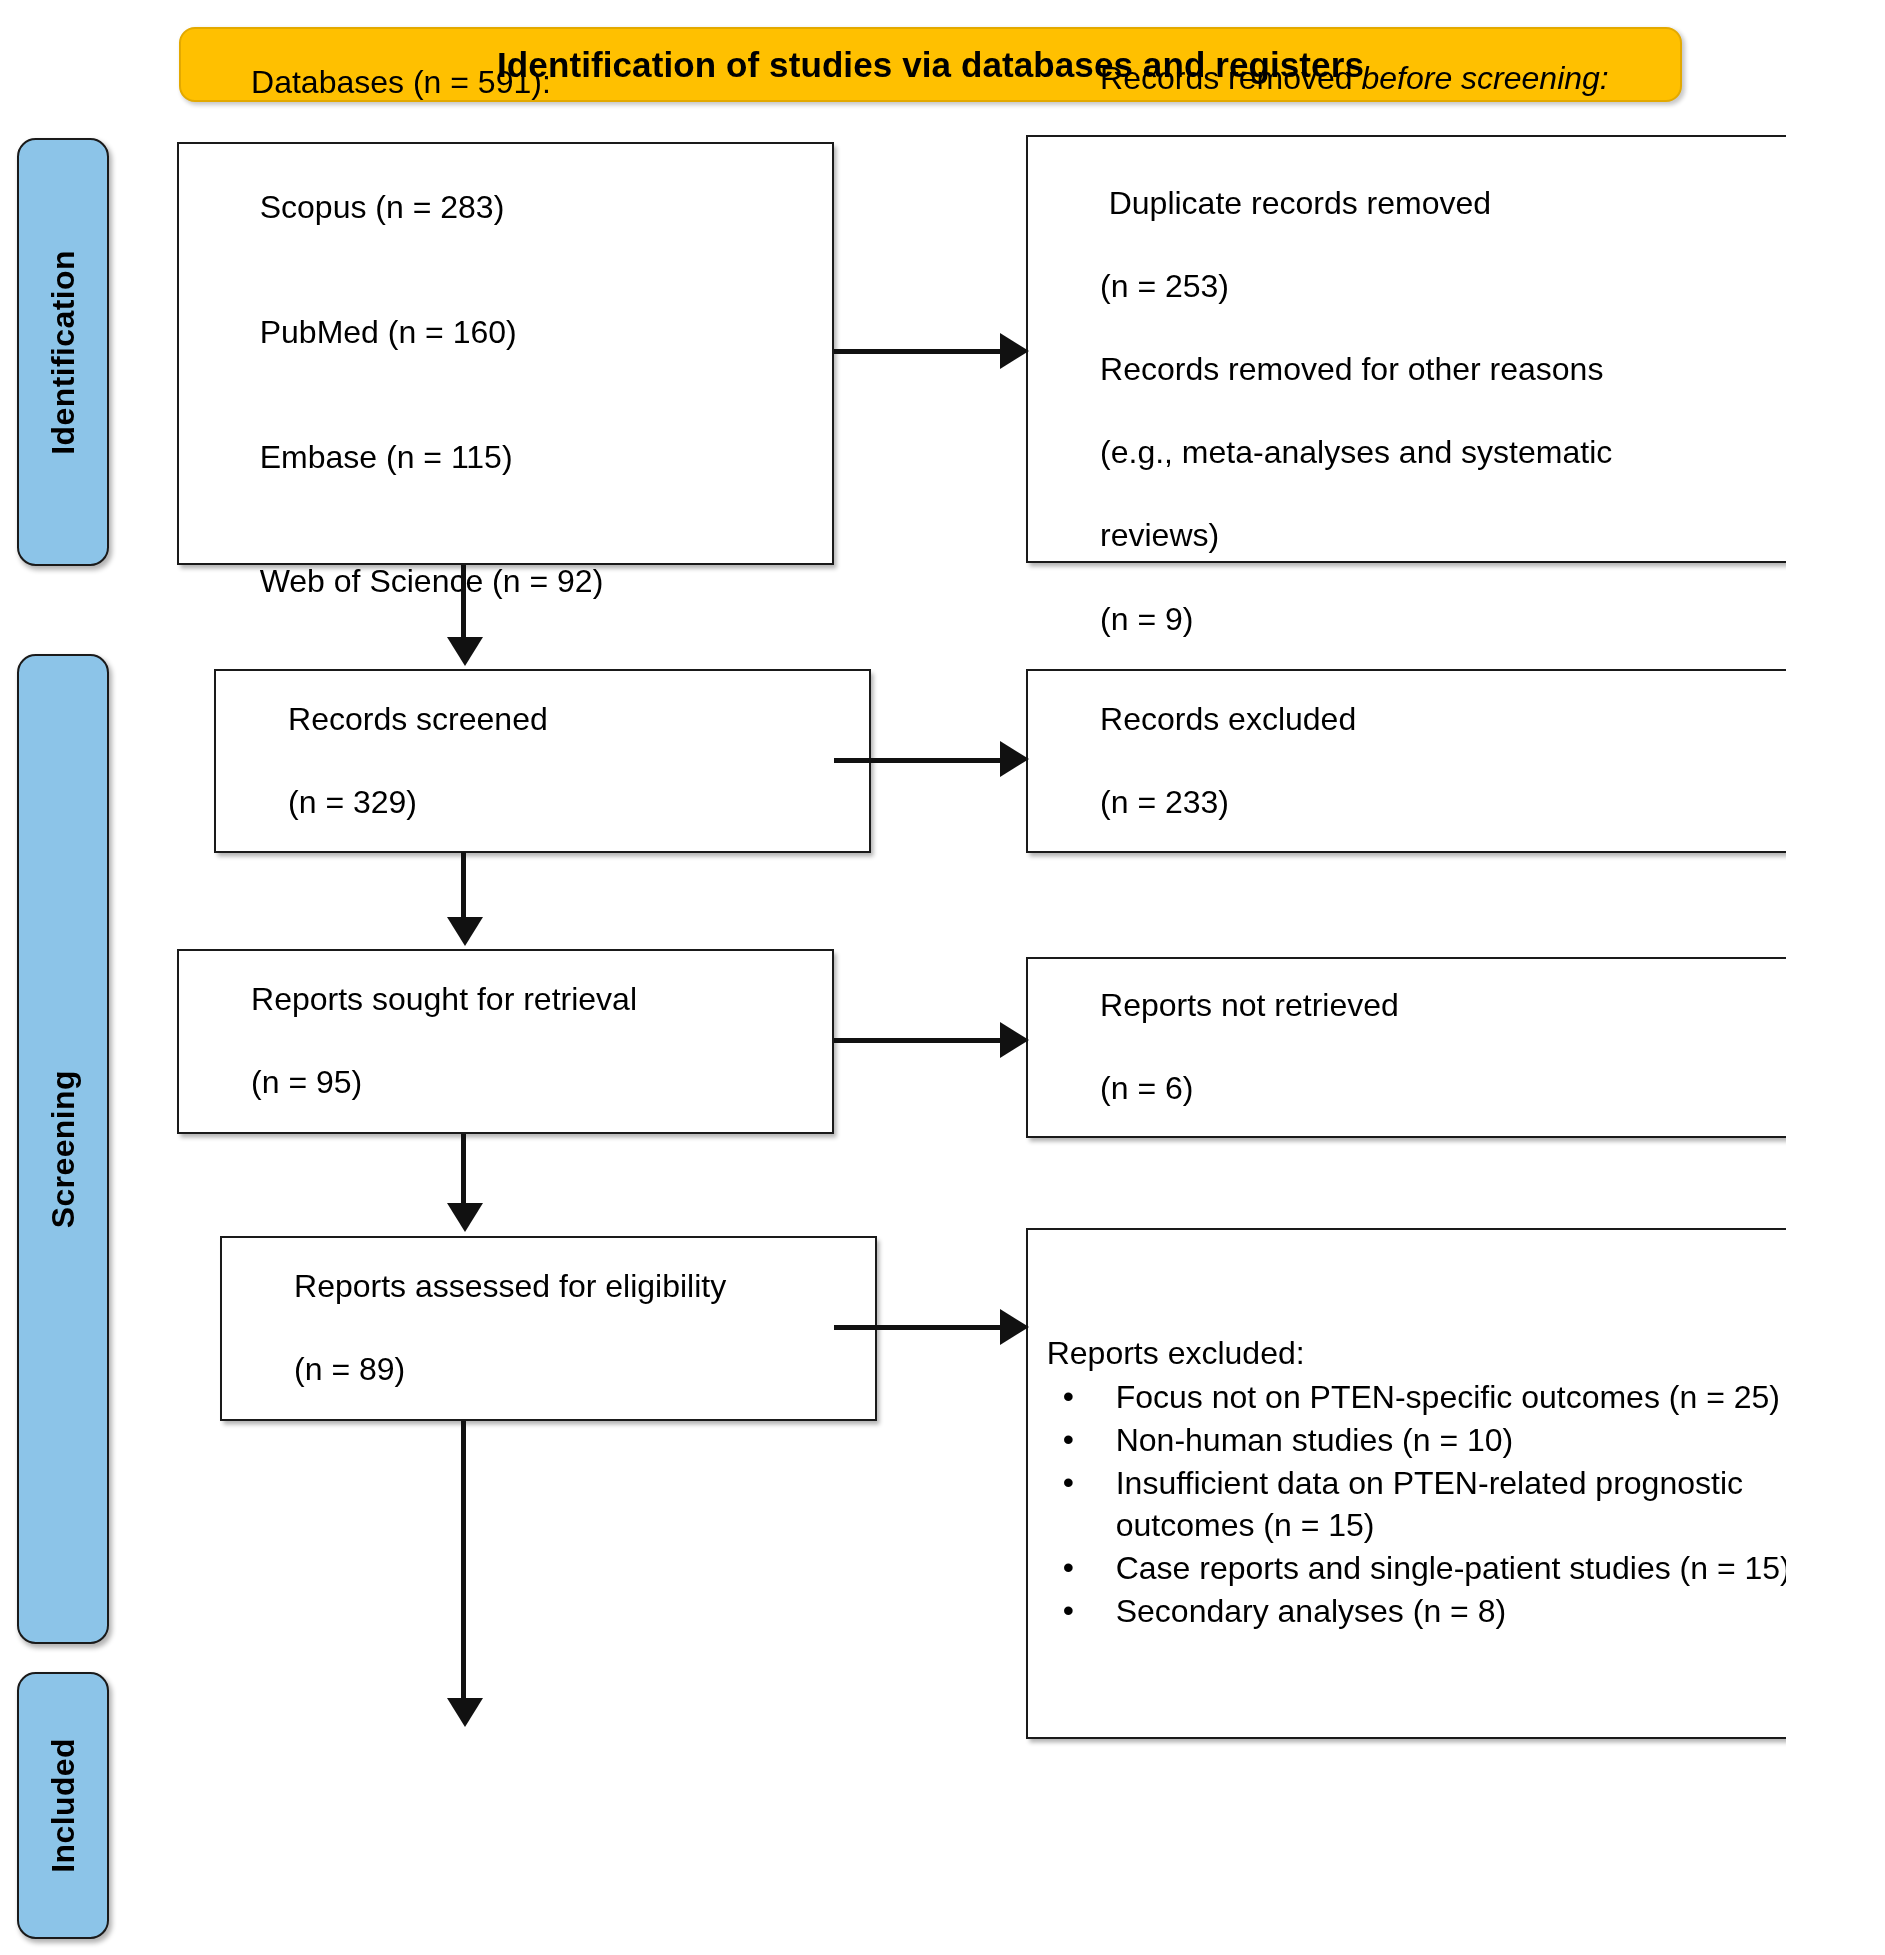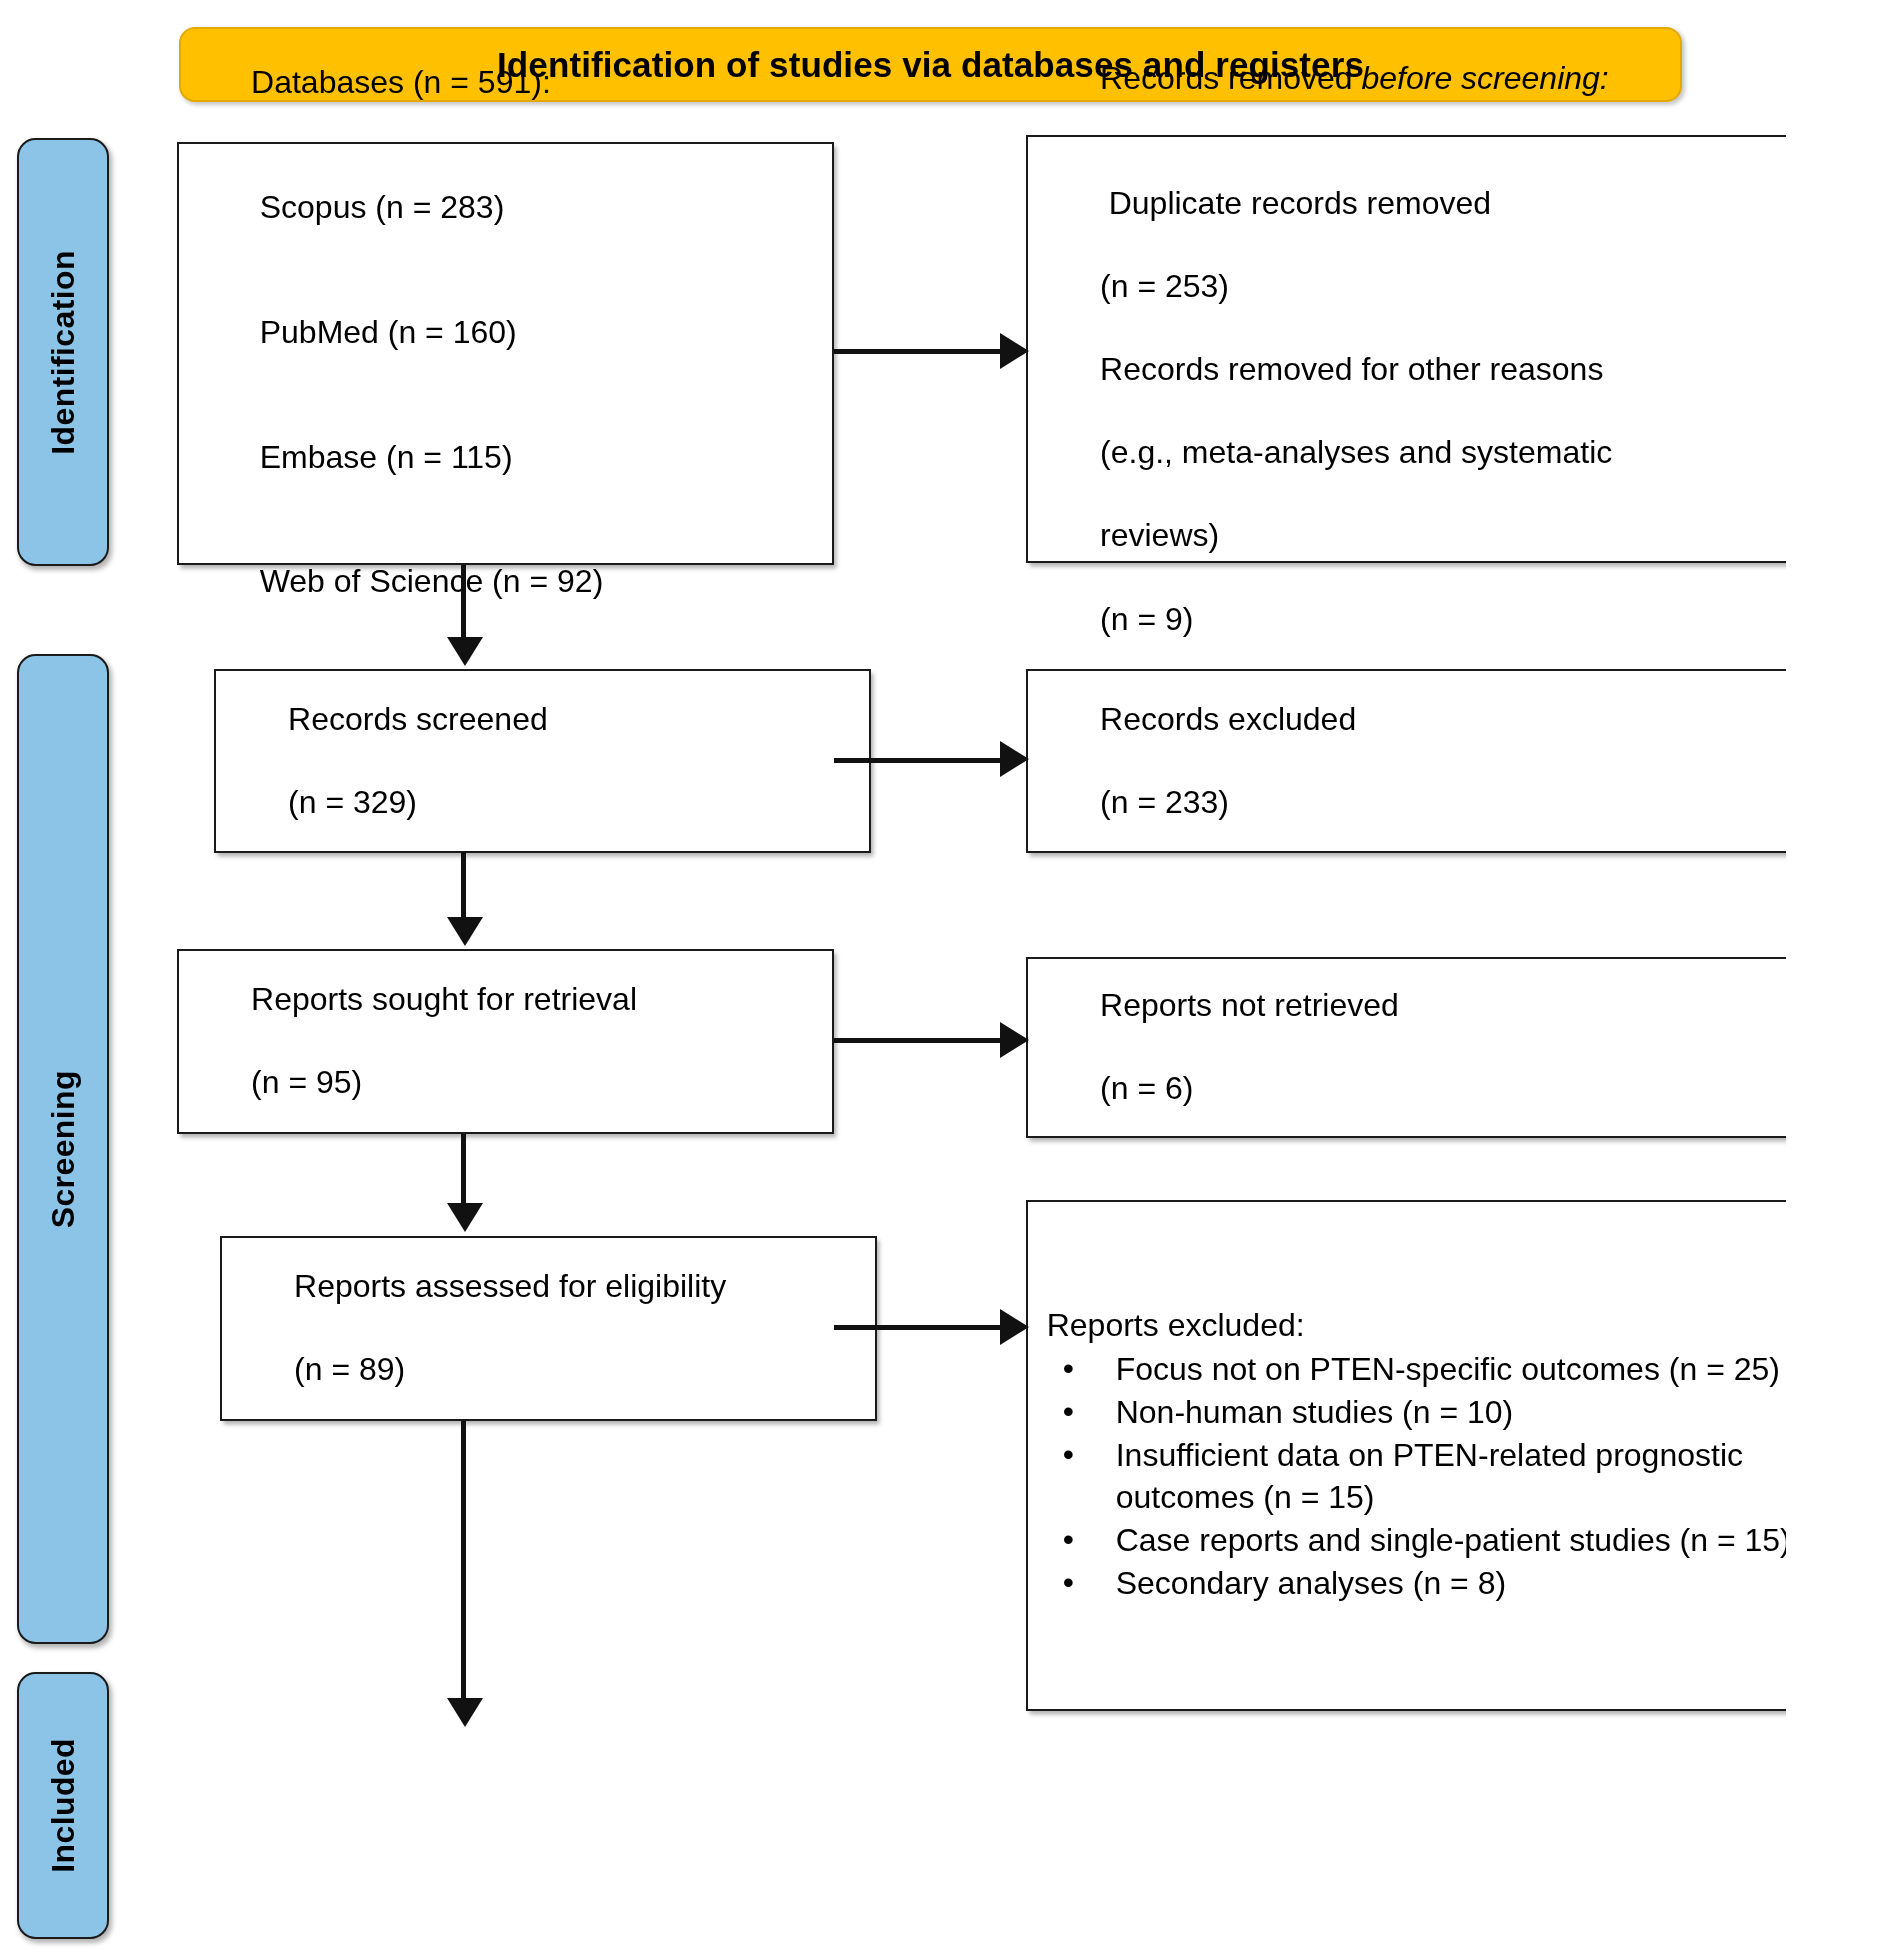--- a/index.html
+++ b/index.html
@@ -91,21 +91,21 @@
   #box-databases        { left: 177px; top: 142px;  width: 657px; height: 423px; }
   #box-records-screened { left: 186px; top: 669px;  width: 657px; height: 184px; margin-left: 28px; }
   #box-reports-sought   { left: 177px; top: 949px; width: 657px; height: 185px; }
   #box-reports-assessed { left: 177px; top: 1236px; width: 657px; height: 185px; margin-left: 43px; }
   #box-studies-included { left: 177px; top: 1731px; width: 657px; height: 208px; }
 
   
   #box-records-removed  { left: 1026px; top: 135px;  width: 829px; height: 428px; }
   #box-records-excluded { left: 1026px; top: 669px;  width: 829px; height: 184px; }
   #box-reports-not-retrieved { left: 1026px; top: 957px; width: 829px; height: 181px; }
-  #box-reports-excluded { left: 1026px; top: 1200px; width: 829px; height: 511px; }
+  #box-reports-excluded { left: 1026px; top: 1228px; width: 829px; height: 511px; }
 
   
   .excl-list { list-style: none; margin: 0; padding: 0 18.7px 0 18.7px; }
   .excl-list li {
     position: relative;
     padding-left: 69px;
     font-size: 32px;
     line-height: 1.30;
     color: #000000;
     margin: 0 0 1.4px 0;

